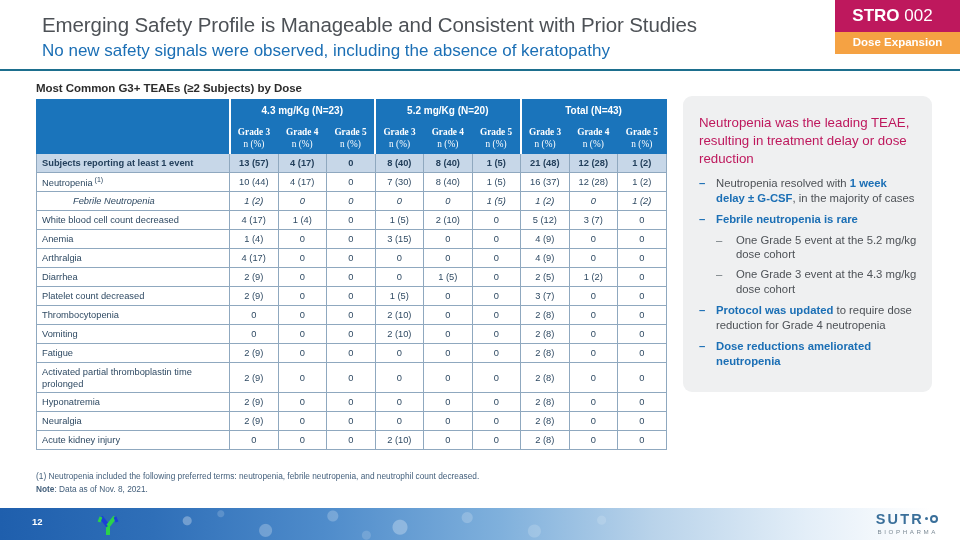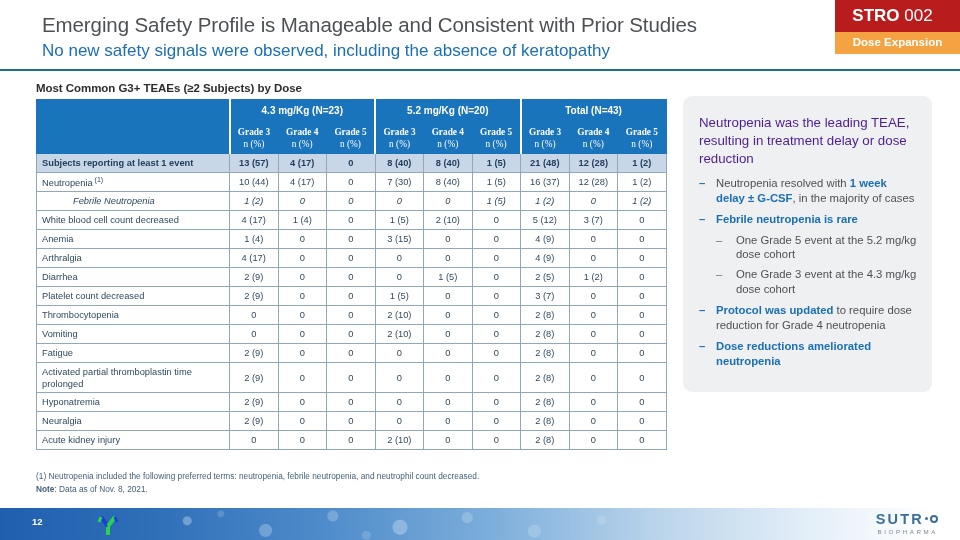--- a/index.html
+++ b/index.html
@@ -28,21 +28,21 @@
     font-size: 17px; color: #1b6fb5; font-weight: normal;
     line-height: 24px; margin-top: 1px; white-space: nowrap;
   }
   #header-rule {
     position: absolute; left: 0; top: 69px; width: 960px; height: 2px;
     background: #1d6f8e;
   }
 
   #study-badge { position: absolute; right: 0; top: 0; width: 125px; }
   #study-badge-top {
-    background: #b91c1c; color: #ffffff;
+    background: #be185d; color: #ffffff;
     padding: 6px 10px 6px 0; text-align: center;
     font-size: 17px; line-height: 20px; white-space: nowrap;
   }
   #study-badge-top .bold { font-weight: bold; }
   #study-badge-top .light { font-weight: normal; }
   #study-badge-bottom {
     background: #f5a243; color: #ffffff;
     padding: 3px 0 4px 0; text-align: center;
     font-size: 11.5px; font-weight: bold; line-height: 15px;
     white-space: nowrap;
@@ -96,21 +96,21 @@
   }
   #footnotes .note-lead { font-weight: bold; }
 
   
   #side-panel {
     position: absolute; left: 683px; top: 96px; width: 249px;
     background: #eff0f1; border-radius: 9px;
     padding: 18px 14px 16px 16px;
   }
   #side-lead {
-    font-size: 13.3px; color: #4c1d95; line-height: 18px;
+    font-size: 13.3px; color: #be185d; line-height: 18px;
     margin-bottom: 8px;
   }
   ul.bullets { list-style: none; }
   ul.bullets > li {
     position: relative; padding-left: 17px;
     font-size: 11.3px; color: #4d5156; line-height: 14.6px;
     margin-bottom: 7px;
   }
   ul.bullets > li > .dash {
     position: absolute; left: 0; top: 0; color: #1b6fb5; font-weight: bold;

